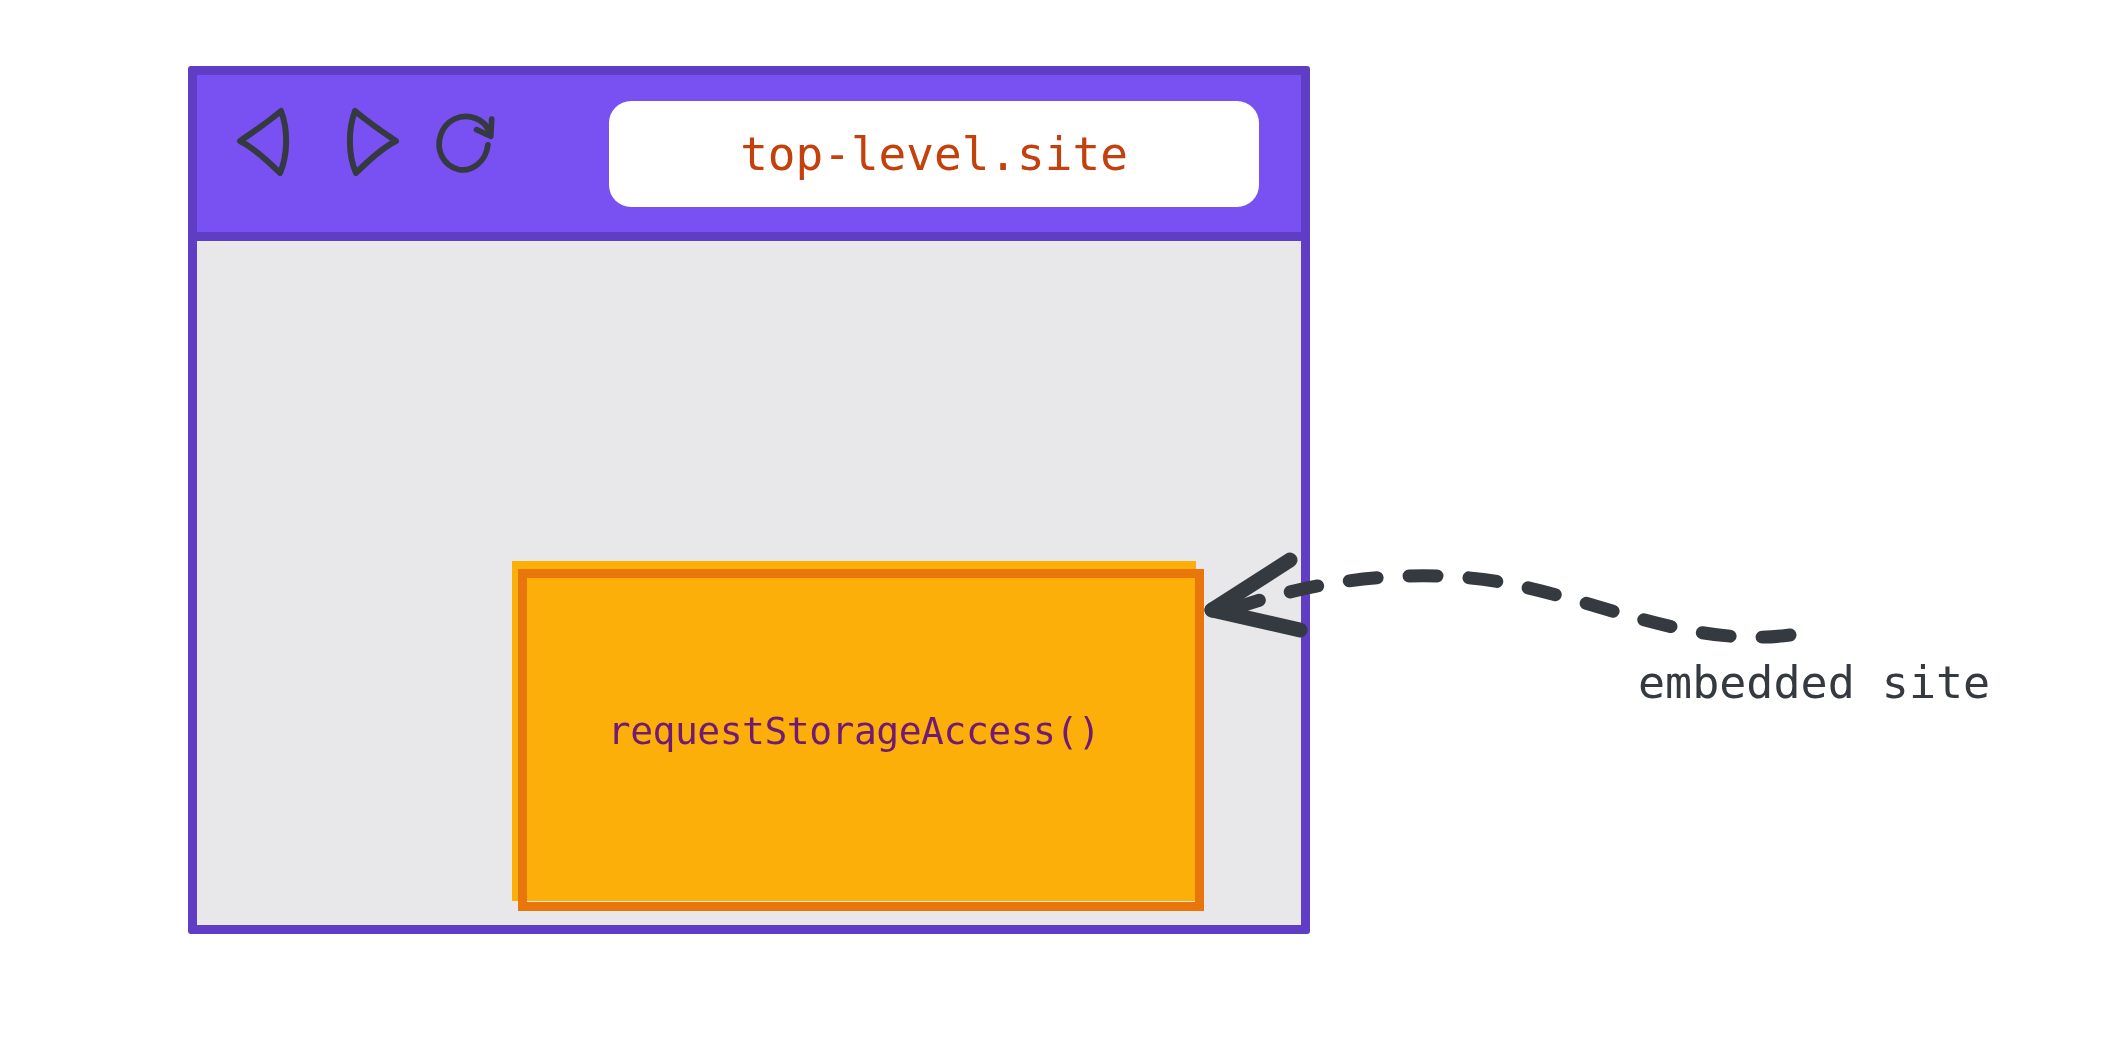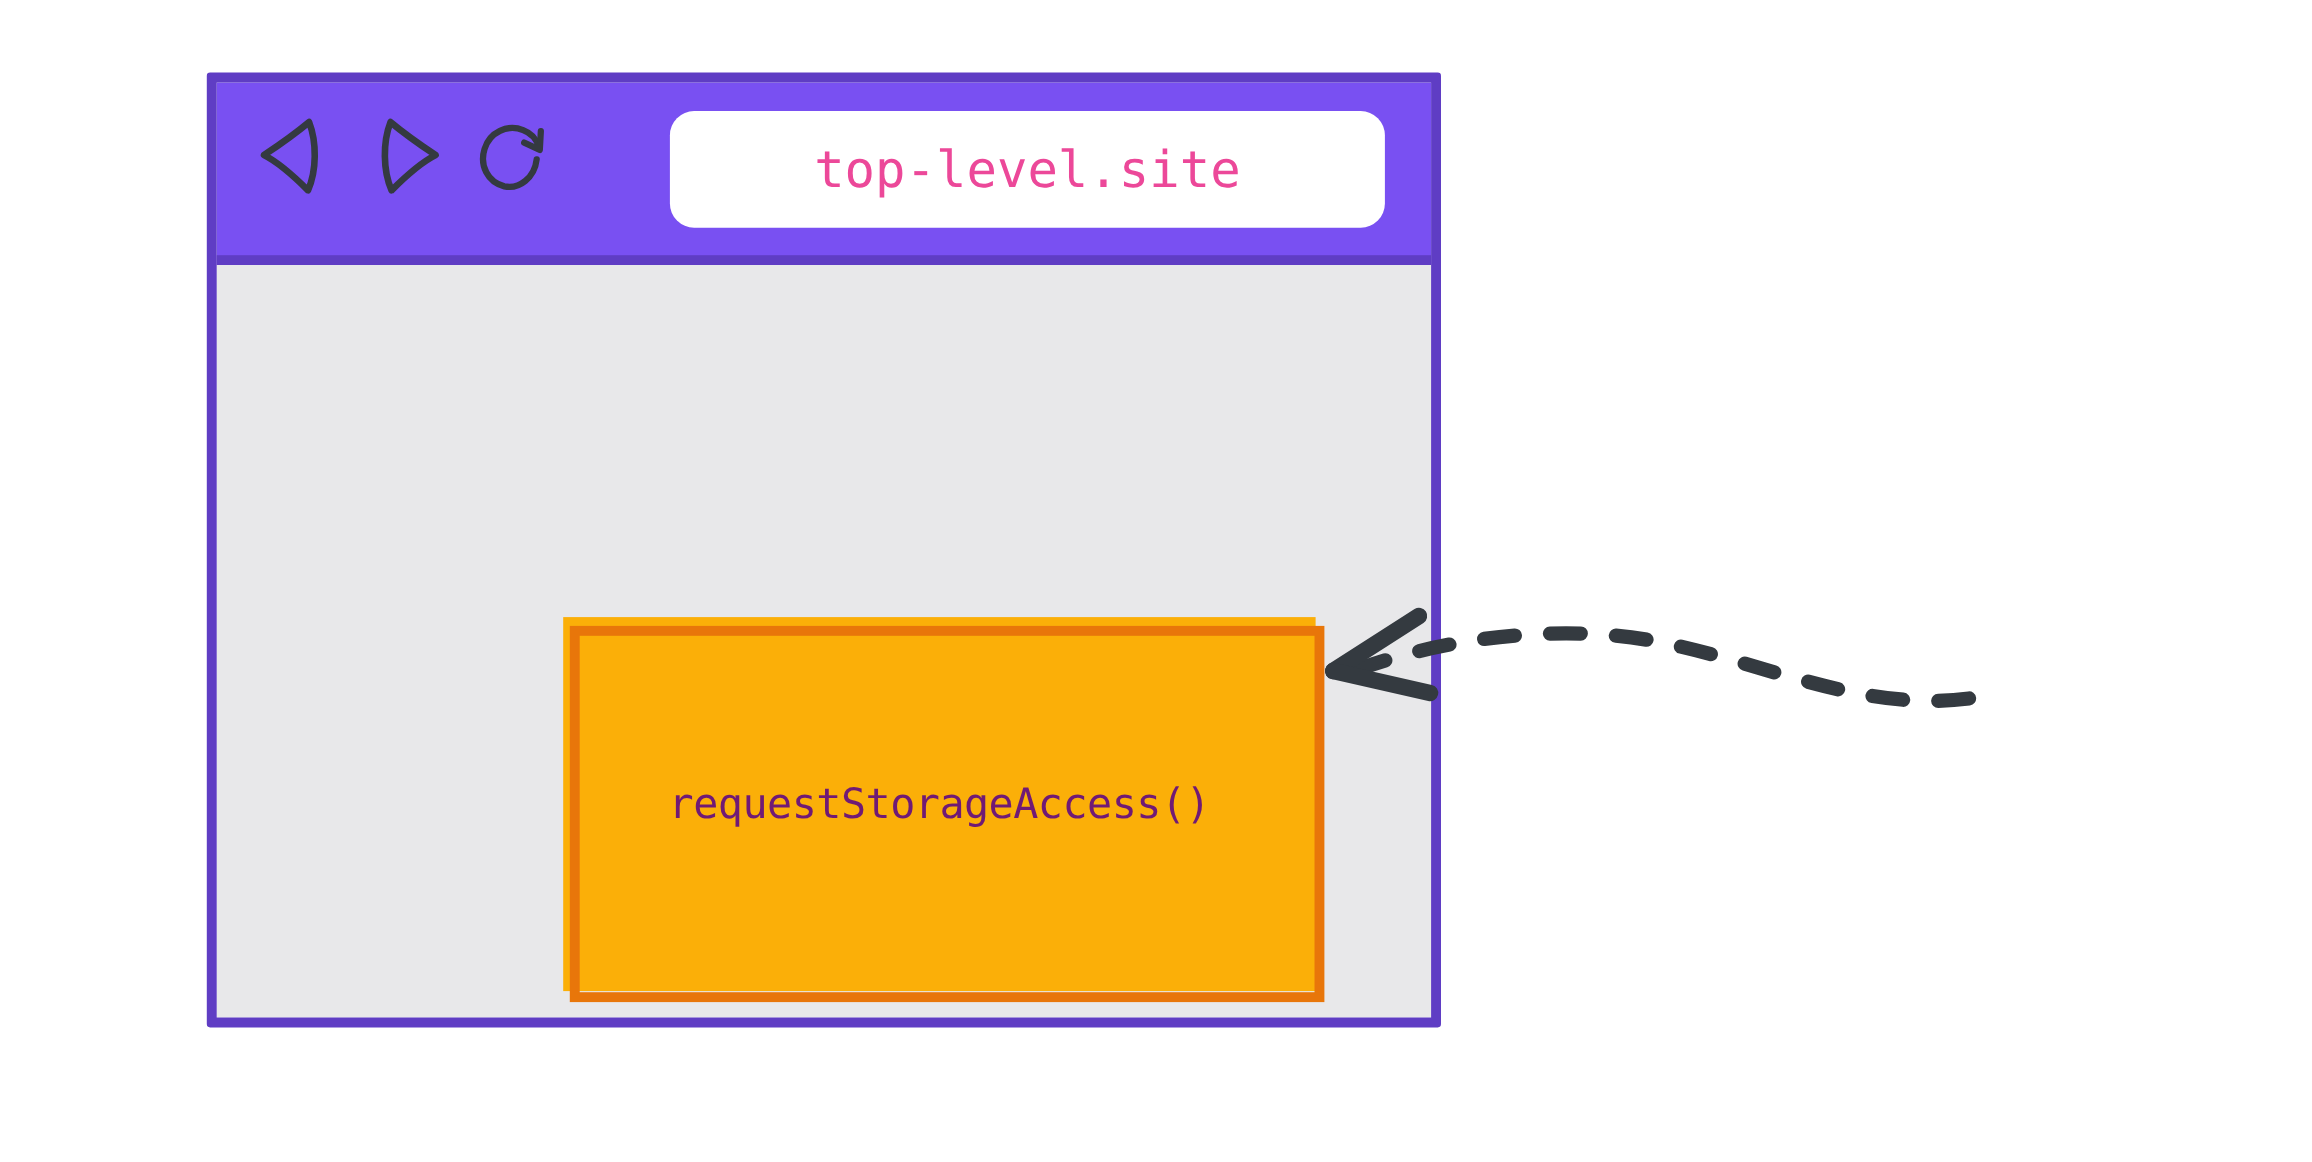--- a/index.html
+++ b/index.html
@@ -82,21 +82,21 @@
     display: flex;
     align-items: center;
     justify-content: center;
     cursor: text;
   }
 
   .url-text {
     font-family: "DejaVu Sans Mono", "Liberation Mono", monospace;
     font-size: 46px;
     font-weight: 500;
-    color: #ec4899;
+    color: #c2410c;
     letter-spacing: 0px;
     white-space: nowrap;
     text-align: right;
   }
 
   .browser-viewport {
     position: absolute;
     left: 9px;
     top: 175px;
     right: 9px;
@@ -218,14 +218,15 @@
   </div>
 
   <svg class="annotation-arrow" viewBox="0 0 680 180">
 
     <path d="M 620 115 C 520 128, 430 80, 330 62 C 250 48, 150 58, 66 88" fill="none" stroke="#343a40" stroke-width="13" stroke-linecap="round" stroke-dasharray="28 32"></path>
 
     <path d="M 120 40 L 42 90" fill="none" stroke="#343a40" stroke-width="15" stroke-linecap="round"></path>
     <path d="M 42 90 L 130 110" fill="none" stroke="#343a40" stroke-width="15" stroke-linecap="round"></path>
   </svg>
 
+  <div class="annotation-label">embedded site</div>
 
 </div>
 
 </body></html>

